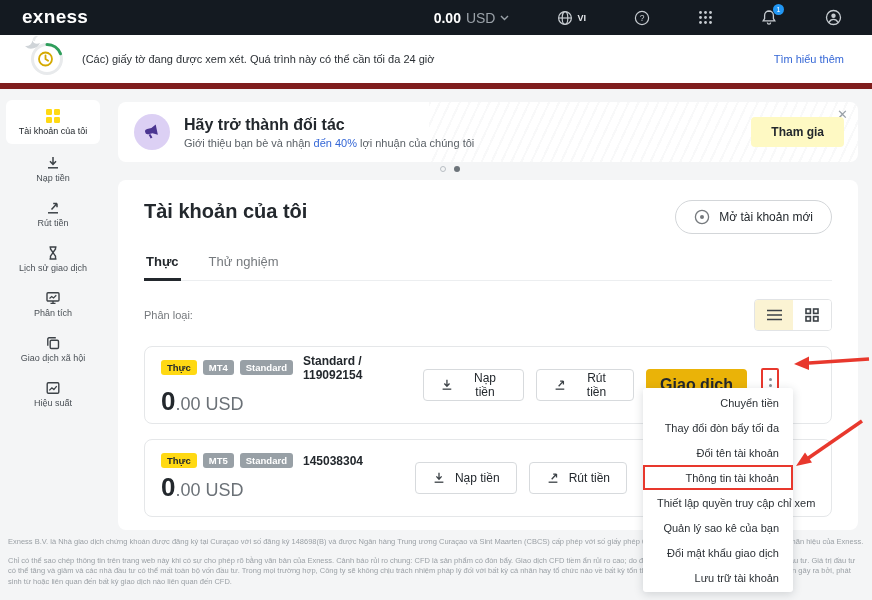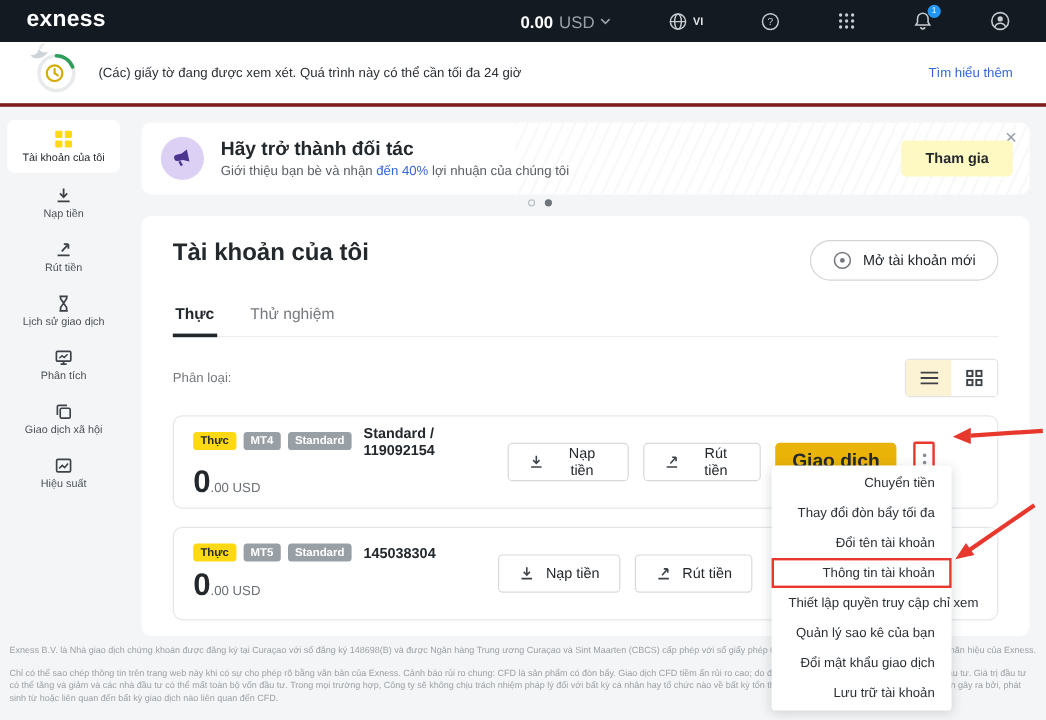--- a/index.html
+++ b/index.html
@@ -15,21 +15,21 @@
   .balance { display:flex; align-items:center; gap:5px; cursor:pointer; }
   .balance .amt { color:#fff; font-size:14px; font-weight:bold; }
   .balance .cur { color:#9aa1a8; font-size:14px; }
   .topicon { display:flex; align-items:center; gap:4px; color:#c7ccd1; cursor:pointer; position:relative;margin-left:18px; }
   .lang { color:#e3e6e9; font-size:9px; font-weight:bold; }
   .badge { position:absolute; top:-5px; right:-7px; min-width:11px; height:11px; border-radius:6px;
     background:#2196f3; color:#fff; font-size:7px; display:flex; align-items:center; justify-content:center; padding:0 2px; }
 
   
   .notice { position:absolute; left:0; top:35px; width:872px; height:54px; background:#fff;
-    border-bottom:3px solid #7f1d1d; display:flex; align-items:center; padding:0 28px 0 30px; z-index:4; }
+    border-bottom:6px solid #7f1d1d; display:flex; align-items:center; padding:0 28px 0 30px; z-index:4; }
   .notice-text { font-size:11px; margin-left:18px; color:#2b3035; flex:1; }
   .notice-link { font-size:11px; color:#3567d6; cursor:pointer; }
 
   
   .sidebar { position:absolute; left:0; top:96px; width:106px; display:flex; flex-direction:column; align-items:stretch; padding:4px 6px; }
   .side-item { display:flex; flex-direction:column; align-items:center; justify-content:center;
     height:40px; margin-bottom:5px; border-radius:6px; cursor:pointer; gap:3px; }
   .side-item .lbl { font-size:9px; color:#4a5056; text-align:center; line-height:1.1; }
   .side-item svg { display:block; }
   .side-item.active { background:#fff; height:44px; }
@@ -75,21 +75,21 @@
 
   .acc-card { border:1px solid #e5e7e9; border-radius:8px; margin-top:15px; height:78px;
     display:flex; align-items:center; justify-content:space-between; padding:0 16px; }
   .acc-left .tagrow { display:flex; align-items:center; gap:6px; }
   .tag { font-size:9.5px; font-weight:bold; padding:2px 6px; border-radius:3px; }
   .tag-real { background:#ffd913; color:#23282d; }
   .tag-gray { background:#98a0a6; color:#fff; }
   .acc-name { font-size:12px; font-weight:bold; color:#23282d; margin-left:4px; }
   .bal { margin-top:4px; }
   .bal-main { font-size:26px; font-weight:bold; color:#23282d; }
-  .bal-rest { font-size:11px; color:#6b7177; }
+  .bal-rest { font-size:18px; color:#6b7177; }
   .acc-actions { display:flex; align-items:center; gap:12px; }
   .btn-o { height:32px; padding:0 16px; border:1px solid #d7dadd; border-radius:4px; background:#fff;
     display:flex; align-items:center; gap:9px; font-size:12px; color:#23282d; cursor:pointer; }
   .btn-y { height:32px; width:102px; border:none; border-radius:4px; background:#eab308;
     font-size:16px; font-weight:bold; color:#23282d; cursor:pointer; }
   .dots-btn { position:relative; width:18px; height:30px; display:flex; flex-direction:column;
     align-items:center; justify-content:center; gap:3px; cursor:pointer; margin:0 36px 0 2px; }
   .dots-btn i { width:3px; height:3px; border-radius:50%; background:#868c92; }
   .red-box { position:absolute; inset:-2px 0; border:2px solid #e8382d; border-radius:2px; pointer-events:none; }
 

